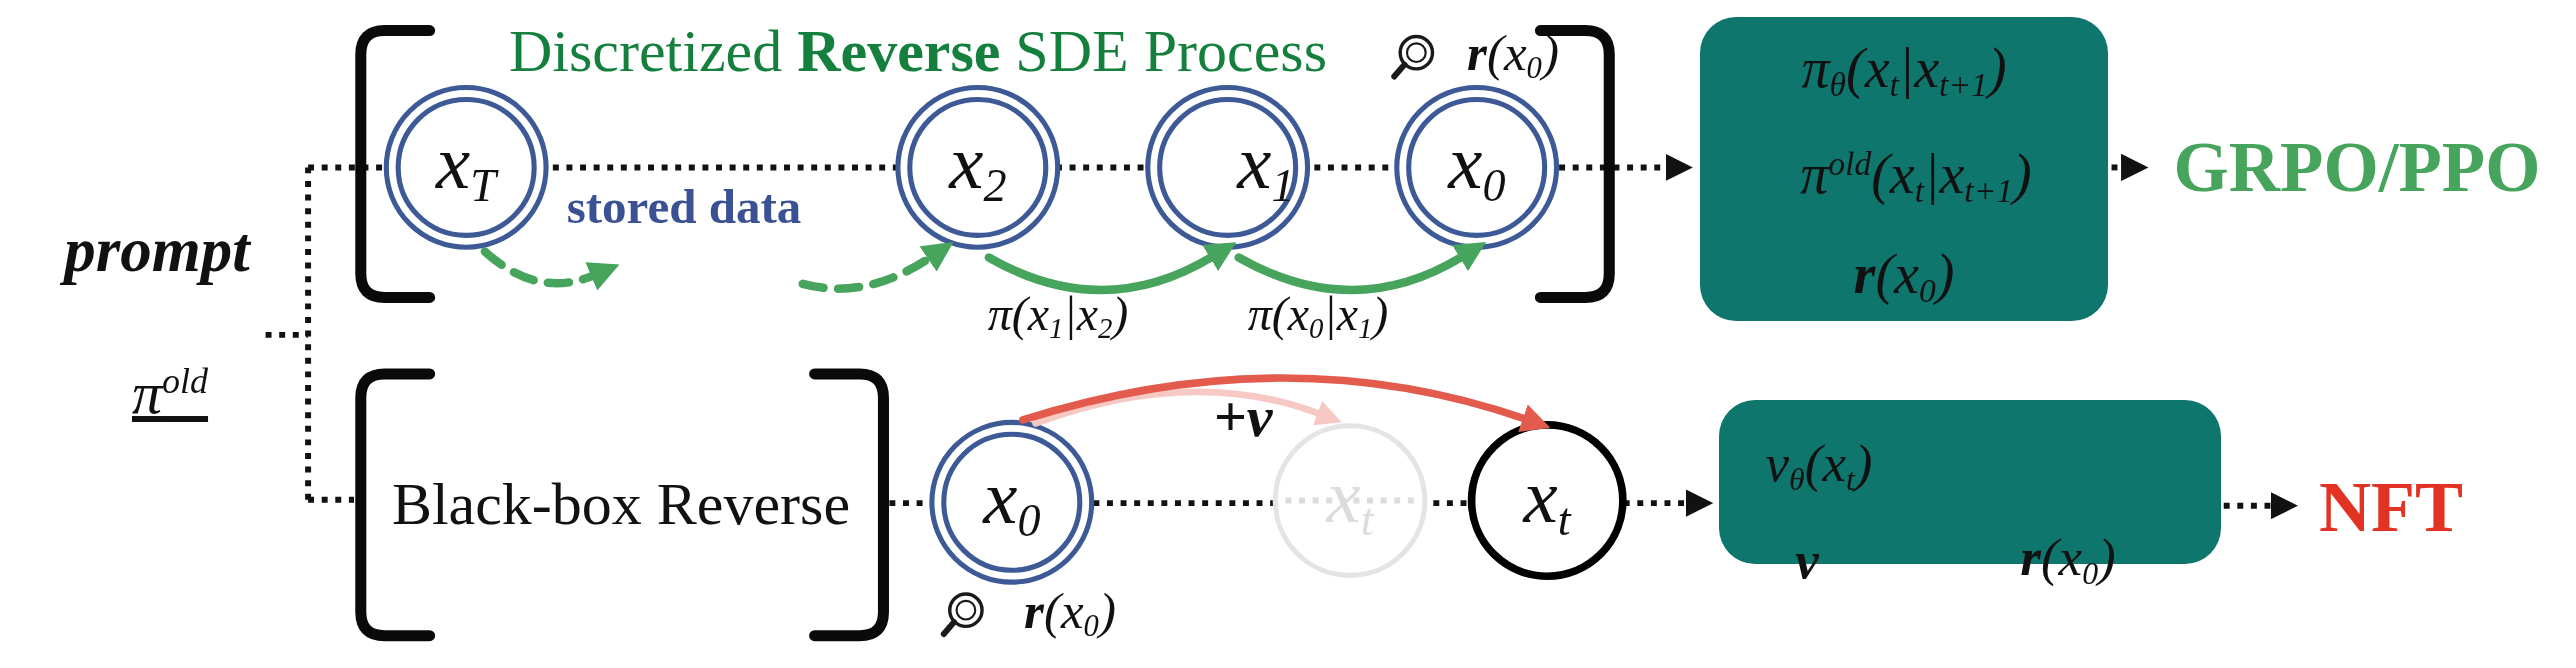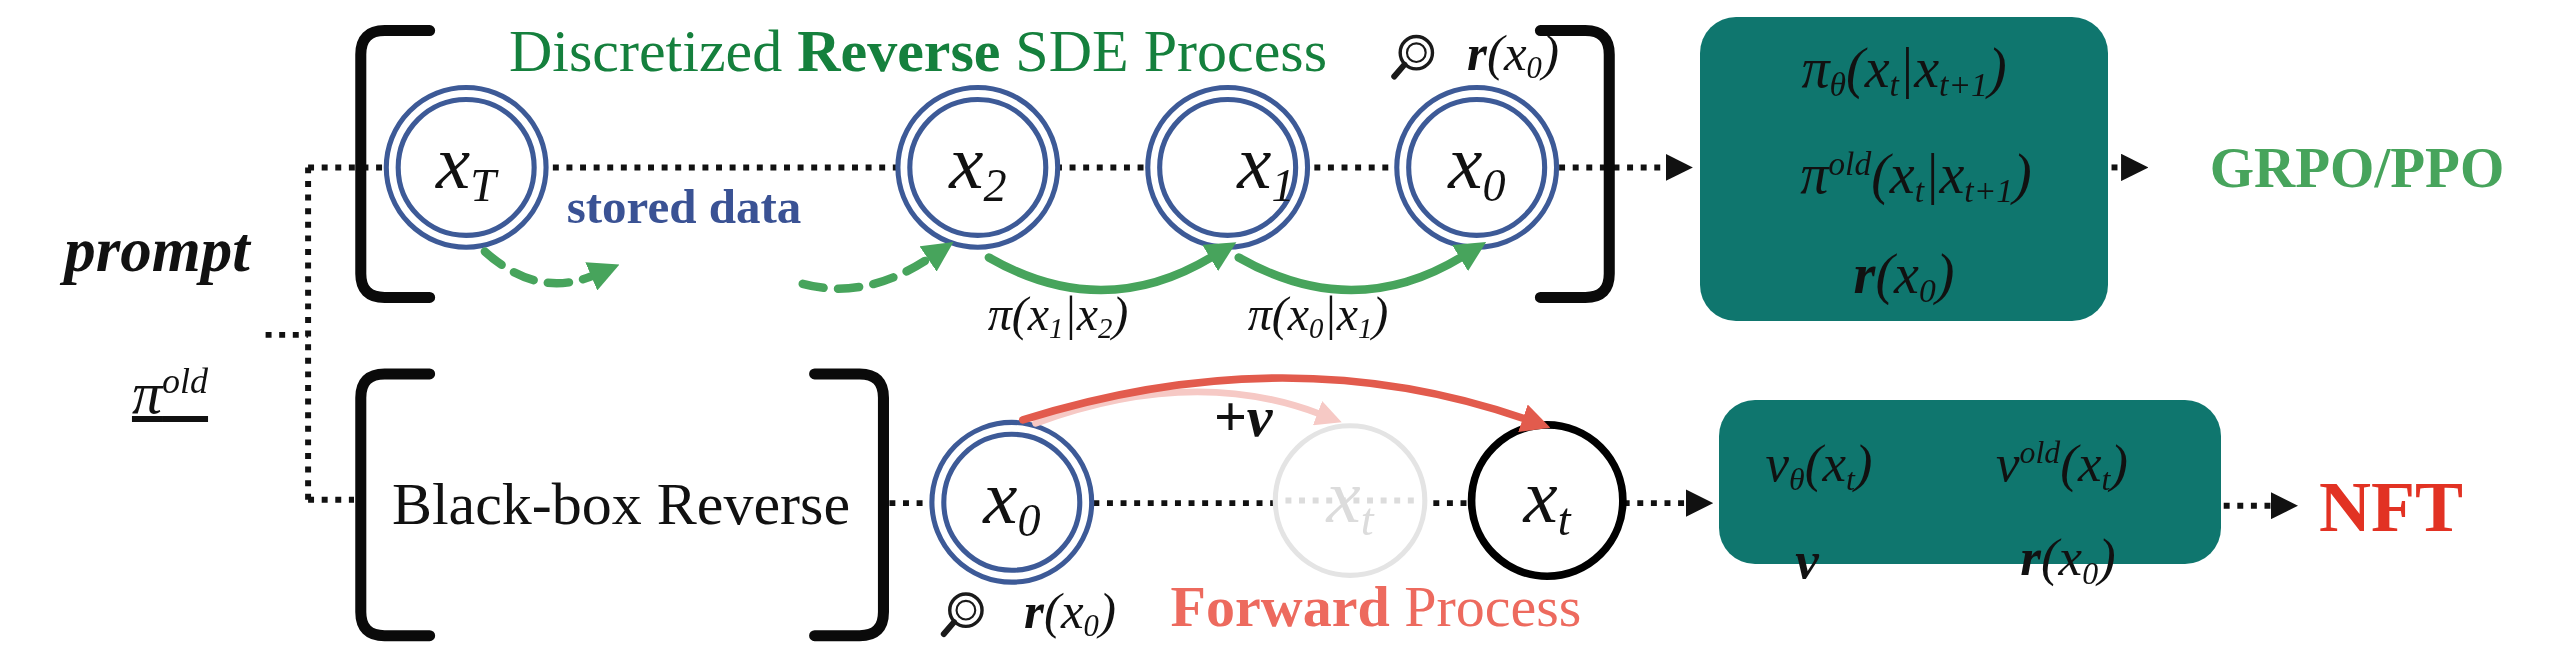--- a/index.html
+++ b/index.html
@@ -18,21 +18,21 @@
   .prompt{font-size:63px;font-weight:700;font-style:italic;}
   .pi-old{font-size:60px;text-decoration:underline;}
   .node-label{font-size:77px;}
   .node-label.faded{color:#DCDCDC;}
   .arc-label{font-size:48px;}
   .reward{font-size:51px;}
   .plus-v{font-size:58px;}
   .blackbox{font-size:60px;}
   .forward{font-size:58px;color:#ED6A5E;}
   .forward .bold{font-weight:700;}
-  .grpo{font-size:57px;font-weight:700;color:#47A45C;}
+  .grpo{font-size:71px;font-weight:700;color:#47A45C;}
   .nft{font-size:72px;font-weight:700;color:#E23223;}
   .gray-box{position:absolute;background:#0f766e;border-radius:36px;}
   .box-formula{font-size:56px;}
   .box-formula2{font-size:53px;}
 </style>
 </head>
 <body>
 
 <div class="canvas">
 
@@ -105,21 +105,20 @@
   </svg>
 
   <div class="gray-box" style="left:1700px;top:17px;width:408px;height:304px;">
     <div class="t math box-formula" style="left:204px;top:54px;"><span class="tk">π</span><span class="tk sub">θ</span><span class="tk">(x</span><span class="tk sub">t</span><span class="tk">|x</span><span class="tk sub">t+1</span><span class="tk">)</span></div>
     <div class="t math box-formula" style="left:216px;top:160px;"><span class="tk">π</span><span class="tk sup">old</span><span class="tk">(x</span><span class="tk sub">t</span><span class="tk">|x</span><span class="tk sub">t+1</span><span class="tk">)</span></div>
     <div class="t math box-formula" style="left:204px;top:260px;"><span class="tk b">r</span><span class="tk">(x</span><span class="tk sub">0</span><span class="tk">)</span></div>
   </div>
 
   <div class="gray-box" style="left:1719px;top:400px;width:502px;height:164px;">
     <div class="t math box-formula2" style="left:100px;top:66px;"><span class="tk">v</span><span class="tk sub">θ</span><span class="tk">(x</span><span class="tk sub">t</span><span class="tk">)</span></div>
-    <div class="t math box-formula2" style="left:343px;top:66px;"><span class="tk">v</span><span class="tk sup">old</span><span class="tk">(x</span><span class="tk sub">t</span><span class="tk">)</span></div>
     <div class="t math box-formula2" style="left:88px;top:160px;"><span class="tk b">v</span></div>
     <div class="t math box-formula2" style="left:349px;top:160px;"><span class="tk b">r</span><span class="tk">(x</span><span class="tk sub">0</span><span class="tk">)</span></div>
   </div>
 
   <div class="t title" style="left:918px;top:51px;">
     <span>Discretized </span><span class="bold">Reverse</span><span> SDE Process</span>
   </div>
 
   <div class="t math reward" style="left:1513px;top:56px;"><span class="tk b">r</span><span class="tk">(x</span><span class="tk sub">0</span><span class="tk">)</span></div>
 
@@ -139,21 +138,18 @@
 
   <div class="t math arc-label" style="left:1058px;top:316px;"><span class="tk">π(x</span><span class="tk sub">1</span><span class="tk">|x</span><span class="tk sub">2</span><span class="tk">)</span></div>
   <div class="t math arc-label" style="left:1318px;top:316px;"><span class="tk">π(x</span><span class="tk sub">0</span><span class="tk">|x</span><span class="tk sub">1</span><span class="tk">)</span></div>
 
   <div class="t blackbox" style="left:621px;top:504px;">Black-box Reverse</div>
 
   <div class="t math plus-v" style="left:1243px;top:417px;"><span class="tk b">+v</span></div>
 
   <div class="t math reward" style="left:1070px;top:614px;"><span class="tk b">r</span><span class="tk">(x</span><span class="tk sub">0</span><span class="tk">)</span></div>
 
-  <div class="t forward" style="left:1376px;top:607px;">
-    <span class="bold">Forward</span><span> Process</span>
-  </div>
 
   <div class="t grpo" style="left:2357px;top:167px;">GRPO/PPO</div>
   <div class="t nft" style="left:2391px;top:507px;">NFT</div>
 
 </div>
 
 
 </body></html>

